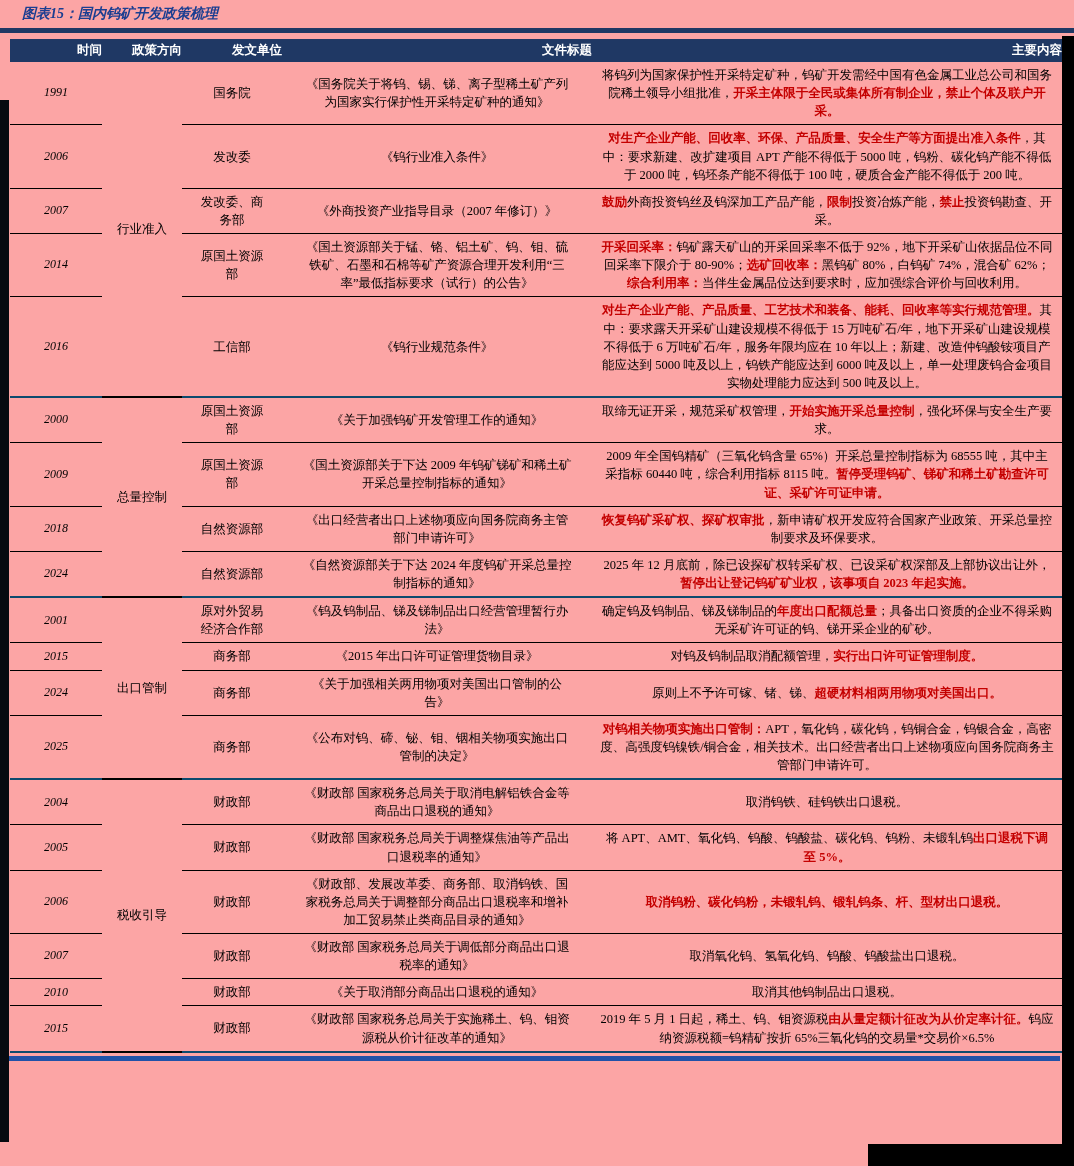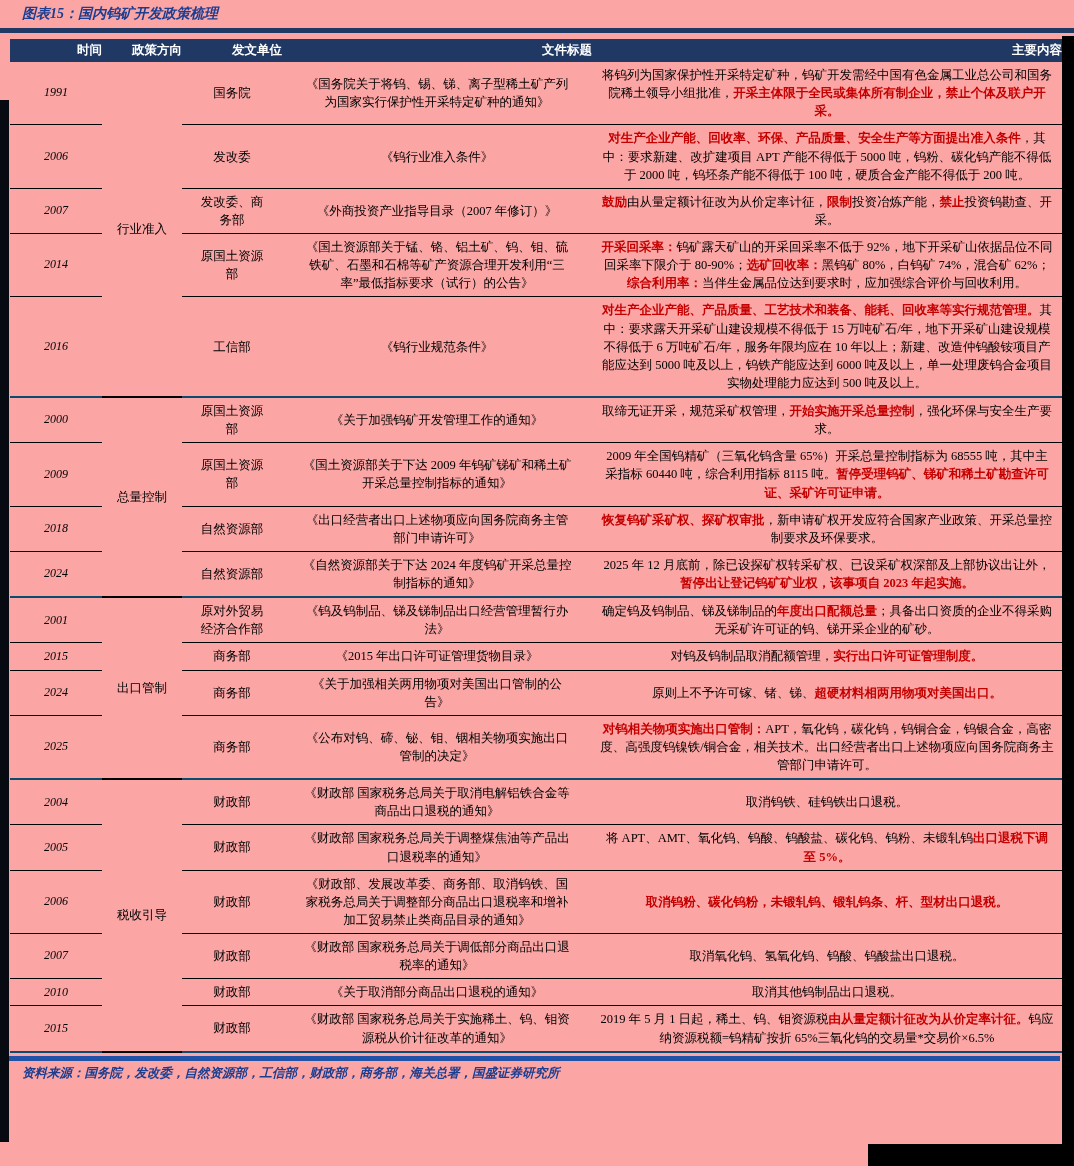--- a/index.html
+++ b/index.html
@@ -106,21 +106,21 @@
         <tr>
           <td class="year-cell">2006</td>
           <td class="unit-cell">发改委</td>
           <td class="doc-cell">《钨行业准入条件》</td>
           <td class="content-cell"><span class="hl">对生产企业产能、回收率、环保、产品质量、安全生产等方面提出准入条件</span><span>，其中：要求新建、改扩建项目 APT 产能不得低于 5000 吨，钨粉、碳化钨产能不得低于 2000 吨，钨坯条产能不得低于 100 吨，硬质合金产能不得低于 200 吨。</span></td>
         </tr>
         <tr>
           <td class="year-cell">2007</td>
           <td class="unit-cell">发改委、商务部</td>
           <td class="doc-cell">《外商投资产业指导目录（2007 年修订）》</td>
-          <td class="content-cell"><span class="hl">鼓励</span><span>由从量定额计征改为从价定率计征，</span><span class="hl">限制</span><span>投资冶炼产能，</span><span class="hl">禁止</span><span>投资钨勘查、开采。</span></td>
+          <td class="content-cell"><span class="hl">鼓励</span><span>外商投资钨丝及钨深加工产品产能，</span><span class="hl">限制</span><span>投资冶炼产能，</span><span class="hl">禁止</span><span>投资钨勘查、开采。</span></td>
         </tr>
         <tr>
           <td class="year-cell">2014</td>
           <td class="unit-cell">原国土资源部</td>
           <td class="doc-cell">《国土资源部关于锰、铬、铝土矿、钨、钼、硫铁矿、石墨和石棉等矿产资源合理开发利用“三率”最低指标要求（试行）的公告》</td>
           <td class="content-cell"><span class="hl">开采回采率：</span><span>钨矿露天矿山的开采回采率不低于 92%，地下开采矿山依据品位不同回采率下限介于 80-90%；</span><span class="hl">选矿回收率：</span><span>黑钨矿 80%，白钨矿 74%，混合矿 62%；</span><span class="hl">综合利用率：</span><span>当伴生金属品位达到要求时，应加强综合评价与回收利用。</span></td>
         </tr>
         <tr class="group-end">
           <td class="year-cell">2016</td>
           <td class="unit-cell">工信部</td>
@@ -211,18 +211,17 @@
         <tr class="group-end">
           <td class="year-cell">2015</td>
           <td class="unit-cell">财政部</td>
           <td class="doc-cell">《财政部 国家税务总局关于实施稀土、钨、钼资源税从价计征改革的通知》</td>
           <td class="content-cell"><span>2019 年 5 月 1 日起，稀土、钨、钼资源税</span><span class="hl">由从量定额计征改为从价定率计征。</span><span>钨应纳资源税额=钨精矿按折 65%三氧化钨的交易量*交易价×6.5%</span></td>
         </tr>
       </tbody>
   </table>
 
   <div class="bottom-rule"></div>
-  <div class="source-note">资料来源：国务院，发改委，自然资源部，工信部，财政部，商务部，海关总署，国盛证券研究所</div>
 
   <div class="edge-left"></div>
   <div class="edge-right"></div>
   <div class="corner-br"></div>
 </div>
 
 </body></html>

